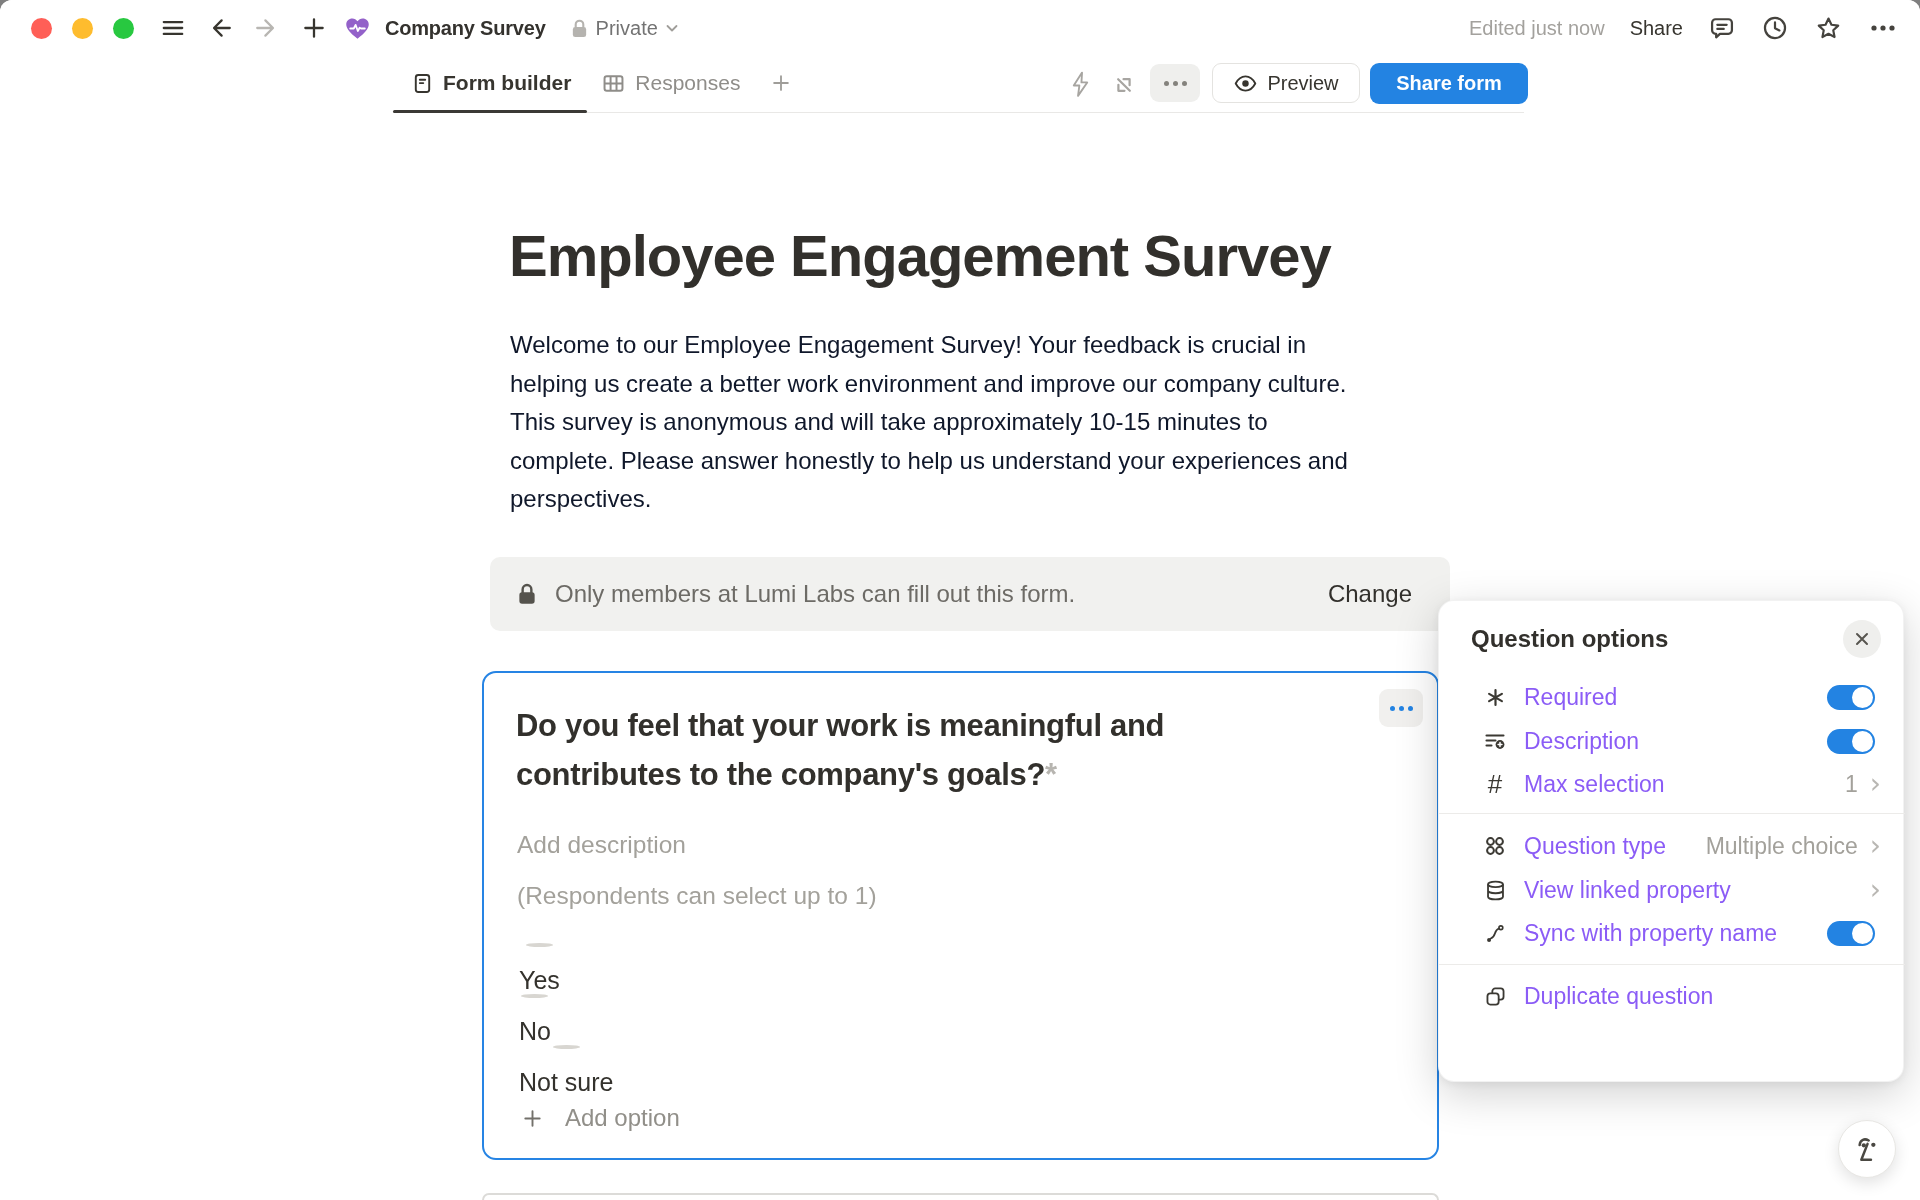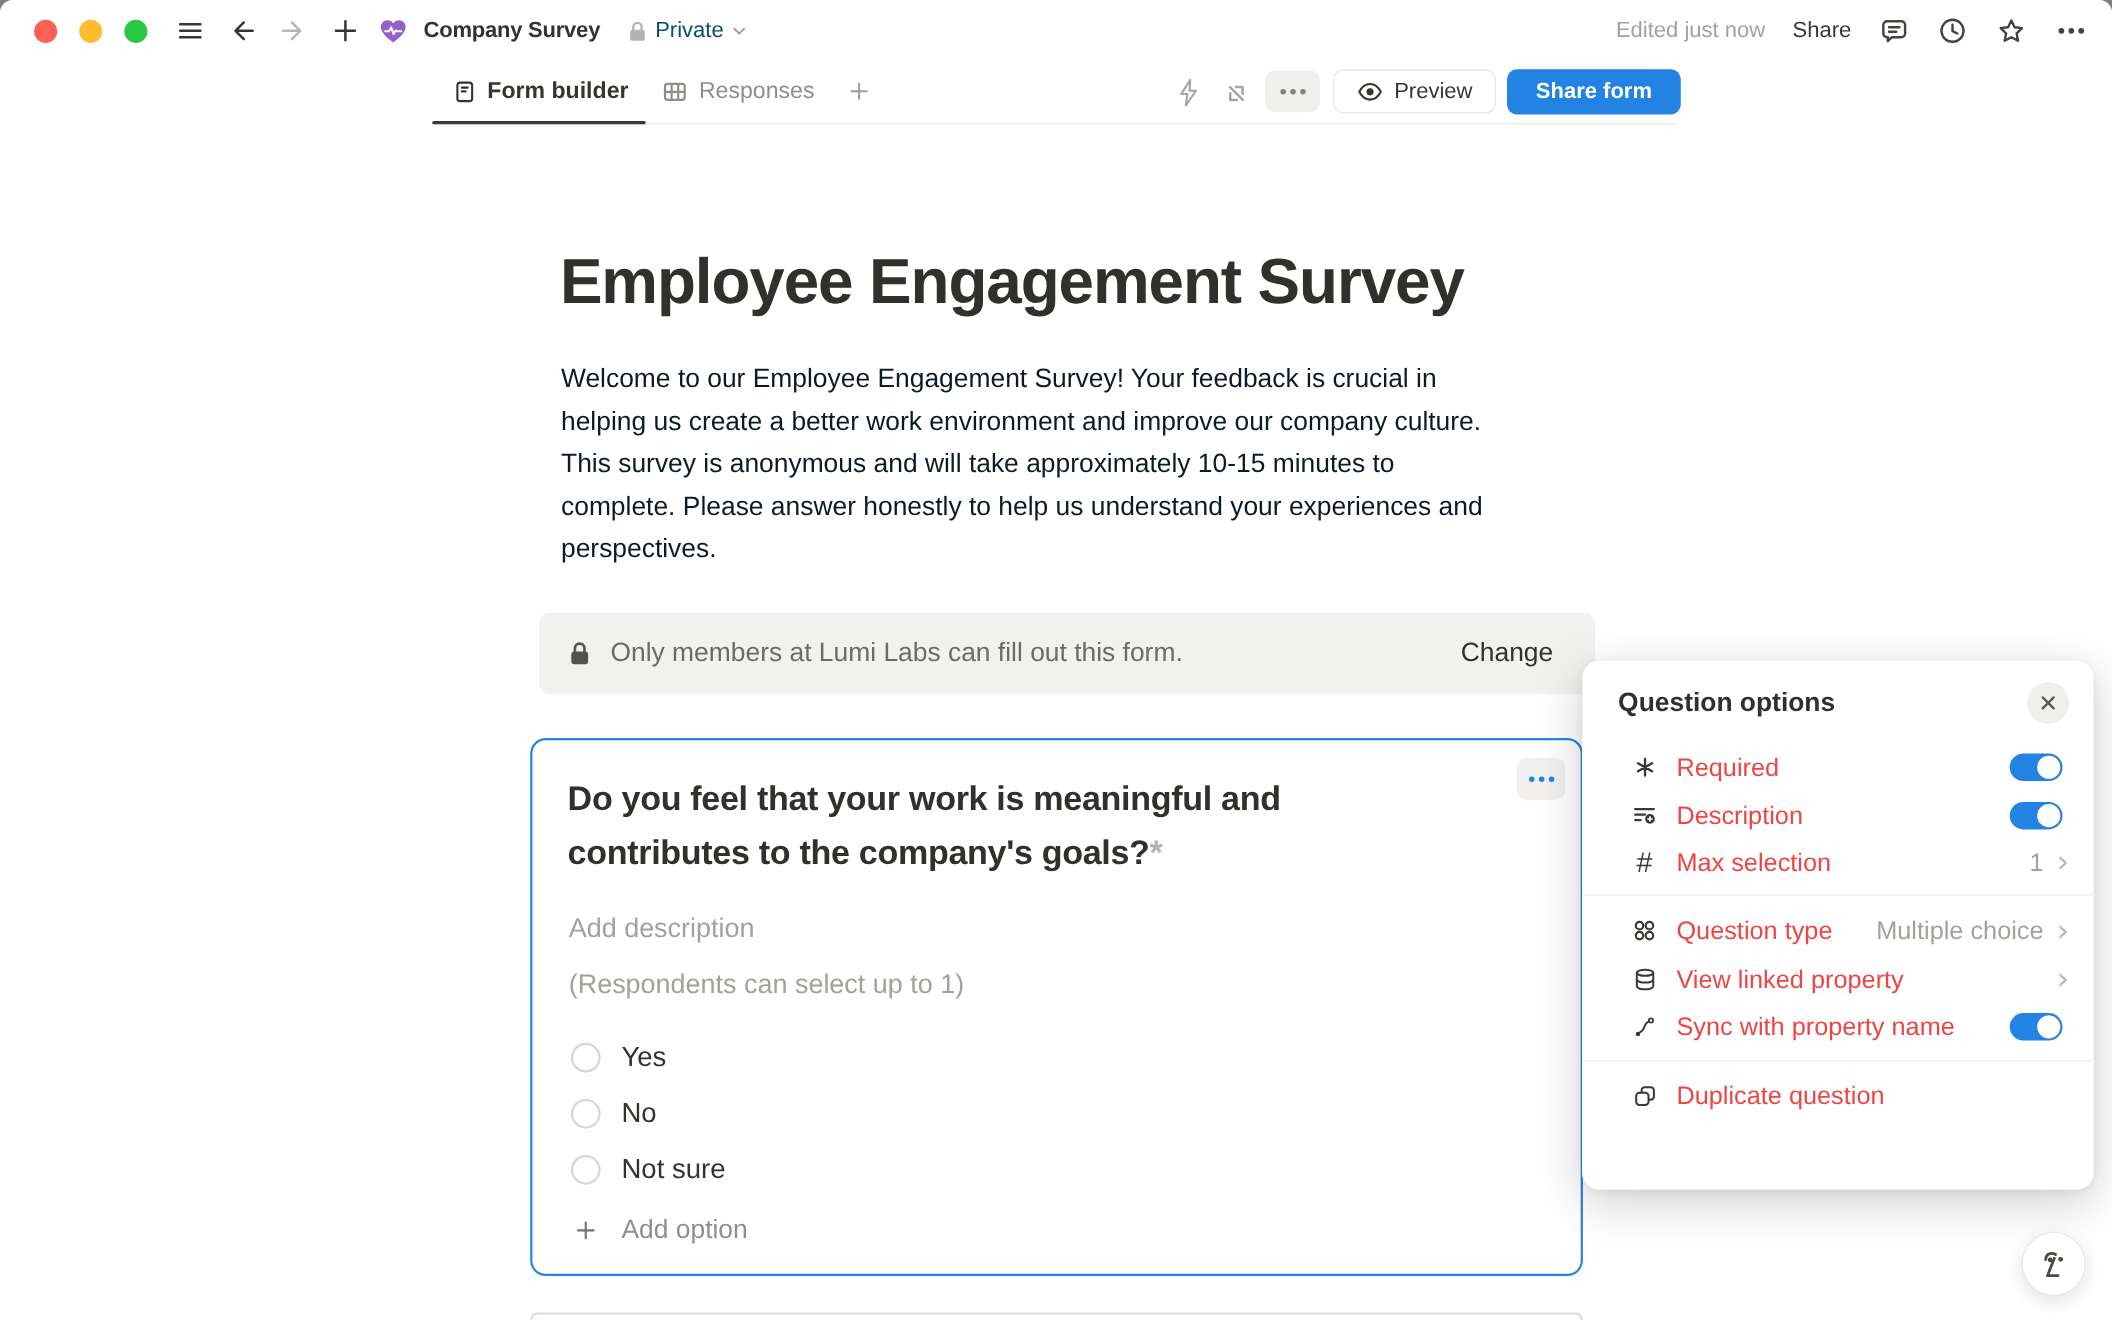--- a/index.html
+++ b/index.html
@@ -8,21 +8,21 @@
 
   
   .topbar{position:absolute;left:0;top:0;width:1920px;height:56px;background:#fff;}
   .traffic{position:absolute;left:31px;top:0;height:56px;display:flex;align-items:center;gap:20px;}
   .light{width:21px;height:21px;border-radius:50%;}
   .l-red{background:#ff5f57;} .l-yellow{background:#febc2e;} .l-green{background:#28c840;}
   .nav-icons{position:absolute;left:160px;top:0;height:56px;display:flex;align-items:center;gap:21px;}
   .doc-title-group{position:absolute;left:344px;top:0;height:56px;display:flex;align-items:center;gap:14px;}
   .doc-title{font-size:20px;font-weight:600;color:#34322e;letter-spacing:-0.2px;}
   .privacy{display:flex;align-items:center;gap:7px;margin-left:10px;}
-  .privacy-label{font-size:20px;color:#0c4a6e;}
+  .privacy-label{font-size:20px;color:#737373;}
   .topbar-right{position:absolute;right:22px;top:0;height:56px;display:flex;align-items:center;gap:25px;}
   .edited{font-size:20px;color:#a3a19d;}
   .share-label{font-size:20px;color:#37352f;}
 
   
   .tab-border{position:absolute;left:393px;top:112px;width:1131px;height:1px;background:#e9e8e6;}
   .tab-underline{position:absolute;left:393px;top:110px;width:194px;height:3px;background:#3b3935;border-radius:2px;}
   .tabs{position:absolute;left:411px;top:56px;height:54px;display:flex;align-items:center;gap:30px;}
   .tab{display:flex;align-items:center;gap:9px;cursor:pointer;}
   .tab-label-active{font-size:21px;font-weight:700;color:#37352f;}
@@ -46,35 +46,35 @@
   .change-btn{font-size:24px;color:#32302c;cursor:pointer;}
 
   
   .qcard{position:absolute;left:482px;top:671px;width:957px;height:489px;background:#fff;border:2.5px solid #2684e4;border-radius:14px;box-sizing:border-box;}
   .qcard-dots{position:absolute;right:14px;top:16px;width:44px;height:38px;background:#f1f0ee;border-radius:9px;display:flex;align-items:center;justify-content:center;gap:4px;cursor:pointer;}
   .qcard-dots i{width:5px;height:5px;border-radius:50%;background:#2383e2;}
   .q-title{position:absolute;left:32px;top:28px;width:720px;font-size:31px;font-weight:700;line-height:49px;color:#32302c;letter-spacing:-0.3px;white-space:pre-line;}
   .q-required{color:#b7b5b0;font-weight:700;}
   .q-adddesc{position:absolute;left:33px;top:158px;font-size:24.5px;color:#a3a19b;}
   .q-note{position:absolute;left:33px;top:209px;font-size:24.5px;color:#a3a19b;}
-  .q-option{position:absolute;left:35px;height:36px;display:flex;align-items:center;gap:19px;}
+  .q-option{position:absolute;left:35px;height:36px;display:flex;align-items:center;gap:19px;flex-direction:column;}
   .radio{width:27px;height:27px;border:2px solid #d8d6d1;border-radius:50%;box-sizing:border-box;background:#fff;}
   .q-option span{font-size:25px;color:#34322d;}
   .q-addopt{position:absolute;left:37px;top:427px;height:36px;display:flex;align-items:center;gap:21px;cursor:pointer;}
   .q-addopt span{font-size:24px;color:#918f89;}
 
   .next-card{position:absolute;left:482px;top:1193px;width:957px;height:7px;background:#fff;border:2px solid #dcdbd8;border-bottom:none;border-radius:12px 12px 0 0;box-sizing:border-box;}
 
   
   .popup{position:absolute;left:1438px;top:600px;width:466px;height:482px;background:#fff;border-radius:16px;border:1px solid rgba(0,0,0,0.05);box-shadow:0 12px 44px rgba(0,0,0,0.18),0 2px 8px rgba(0,0,0,0.06);box-sizing:border-box;z-index:50;}
   .popup-title{position:absolute;left:32px;top:24px;font-size:24px;font-weight:700;color:#32302c;}
   .popup-close{position:absolute;right:22px;top:19px;width:38px;height:38px;border-radius:50%;background:#efefed;display:flex;align-items:center;justify-content:center;cursor:pointer;}
   .prow{position:absolute;left:0;width:466px;height:44px;display:flex;align-items:center;box-sizing:border-box;padding:0 24px 0 42px;cursor:pointer;}
   .prow .picon{width:28px;display:flex;justify-content:center;}
-  .prow .plabel{font-size:23px;color:#ef4444;margin-left:15px;}
+  .prow .plabel{font-size:23px;color:#8b5cf6;margin-left:15px;}
   .prow .spacer{flex:1;}
   .prow .pvalue{font-size:23px;color:#a3a19b;margin-right:12px;}
   .chev{font-size:28px;color:#b9b7b3;line-height:20px;font-family:"DejaVu Sans",sans-serif;}
   .toggle{width:48px;height:25px;border-radius:13px;background:#2383e2;position:relative;margin-right:6px;}
   .toggle .knob{position:absolute;right:2px;top:2px;width:21px;height:21px;border-radius:50%;background:#fff;}
   .pdivider{position:absolute;left:0;width:466px;height:1px;background:#ecebe9;}
   .hash-glyph{font-size:26px;color:#3b3933;}
 
   
   .ai-btn{position:absolute;left:1838px;top:1120px;width:58px;height:58px;border-radius:50%;background:#fff;border:1px solid #e8e7e4;box-shadow:0 5px 16px rgba(0,0,0,0.12);display:flex;align-items:center;justify-content:center;box-sizing:border-box;z-index:60;cursor:pointer;}

